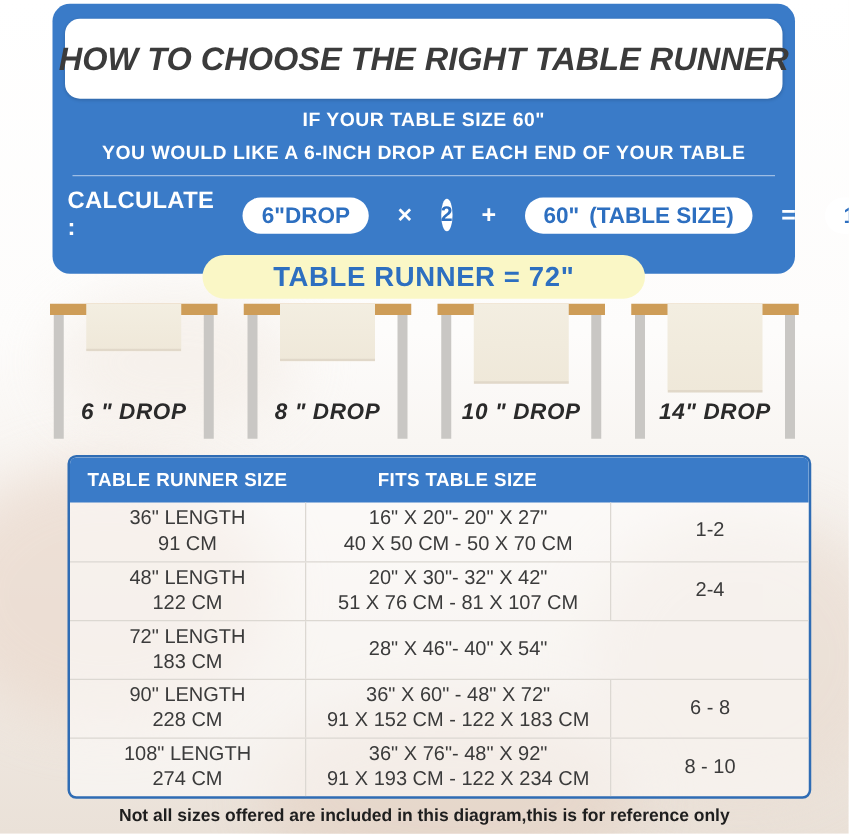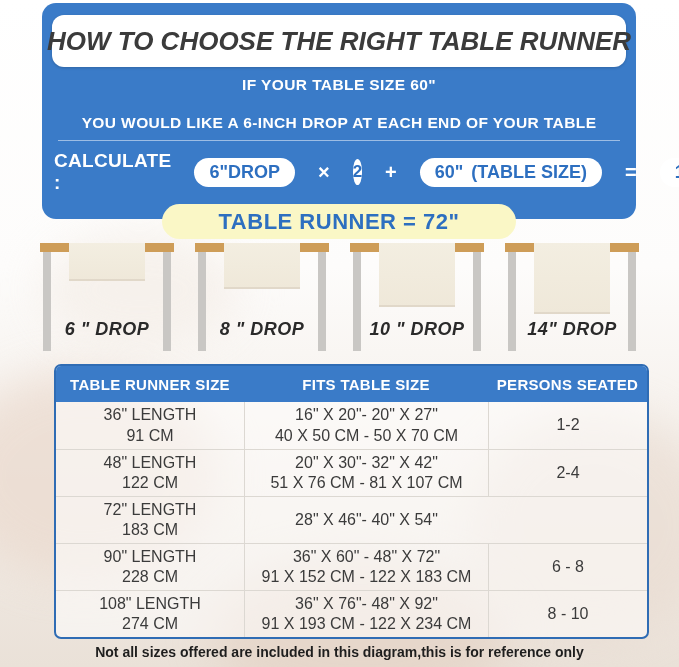--- a/index.html
+++ b/index.html
@@ -16,30 +16,30 @@
   .blob2 { right:-40px; top:410px; width:250px; height:230px; background:#e8dacf; opacity:.6; }
   .blob3 { left:210px; top:560px; width:300px; height:150px; background:#e3d0c2; opacity:.6; }
   .blob4 { left:40px; top:230px; width:200px; height:120px; background:#f5efe9; opacity:.8; }
 
   
   .blue-panel {
     position:absolute; left:42px; top:3px; width:594px; height:216px;
     background:#3A7BC8; border-radius:14px; z-index:2;
   }
   .title-box {
-    margin:12px 10px 0; height:52px; background:#ffffff; border-radius:12px;
+    margin:12px 10px 0; height:64px; background:#ffffff; border-radius:12px;
     display:flex; align-items:center; justify-content:center;
     box-shadow:0 1px 3px rgba(0,0,0,.18);
   }
   .title-text {
     font-size:26px; font-weight:bold; font-style:italic; color:#3B3B3B; white-space:nowrap;
   }
   .sub1, .sub2 { text-align:center; color:#ffffff; font-weight:bold; letter-spacing:.4px; }
   .sub1 { margin-top:9px; font-size:15.5px; }
-  .sub2 { margin-top:20px; font-size:15.5px; }
+  .sub2 { margin-top:8px; font-size:15.5px; }
   .divider { margin:8px 16px 0; border-top:1px solid rgba(255,255,255,.5); height:0; }
   .formula { display:flex; align-items:center; gap:23px; margin-top:9px;padding-left:12px; }
   .calc-label { color:#ffffff; font-weight:bold; font-size:19px; letter-spacing:.3px; }
   .pill {
     background:#ffffff; color:#2D6FC0; font-weight:bold; font-size:18px;
     border-radius:999px; padding:4px 15px; white-space:nowrap;
   }
   .pill .note { margin-left:8px; }
   .op { color:#ffffff; font-weight:bold; font-size:20px; }
   .circle {
@@ -156,21 +156,20 @@
     <div class="leg r"></div>
     <div class="runner"></div>
     <div class="drop-label">14" DROP</div>
   </div>
 </div>
 
 <div class="size-table">
   <div class="st-header">
     <div>TABLE RUNNER SIZE</div>
     <div>FITS TABLE SIZE</div>
-    <div>PERSONS SEATED</div>
   </div>
   <div class="st-body">
     <div class="st-row">
       <div class="st-cell">
         <span>36" LENGTH</span>
         <span>91 CM</span>
       </div>
       <div class="st-cell">
         <span>16" X 20"- 20" X 27"</span>
         <span>40 X 50 CM - 50 X 70 CM</span>

